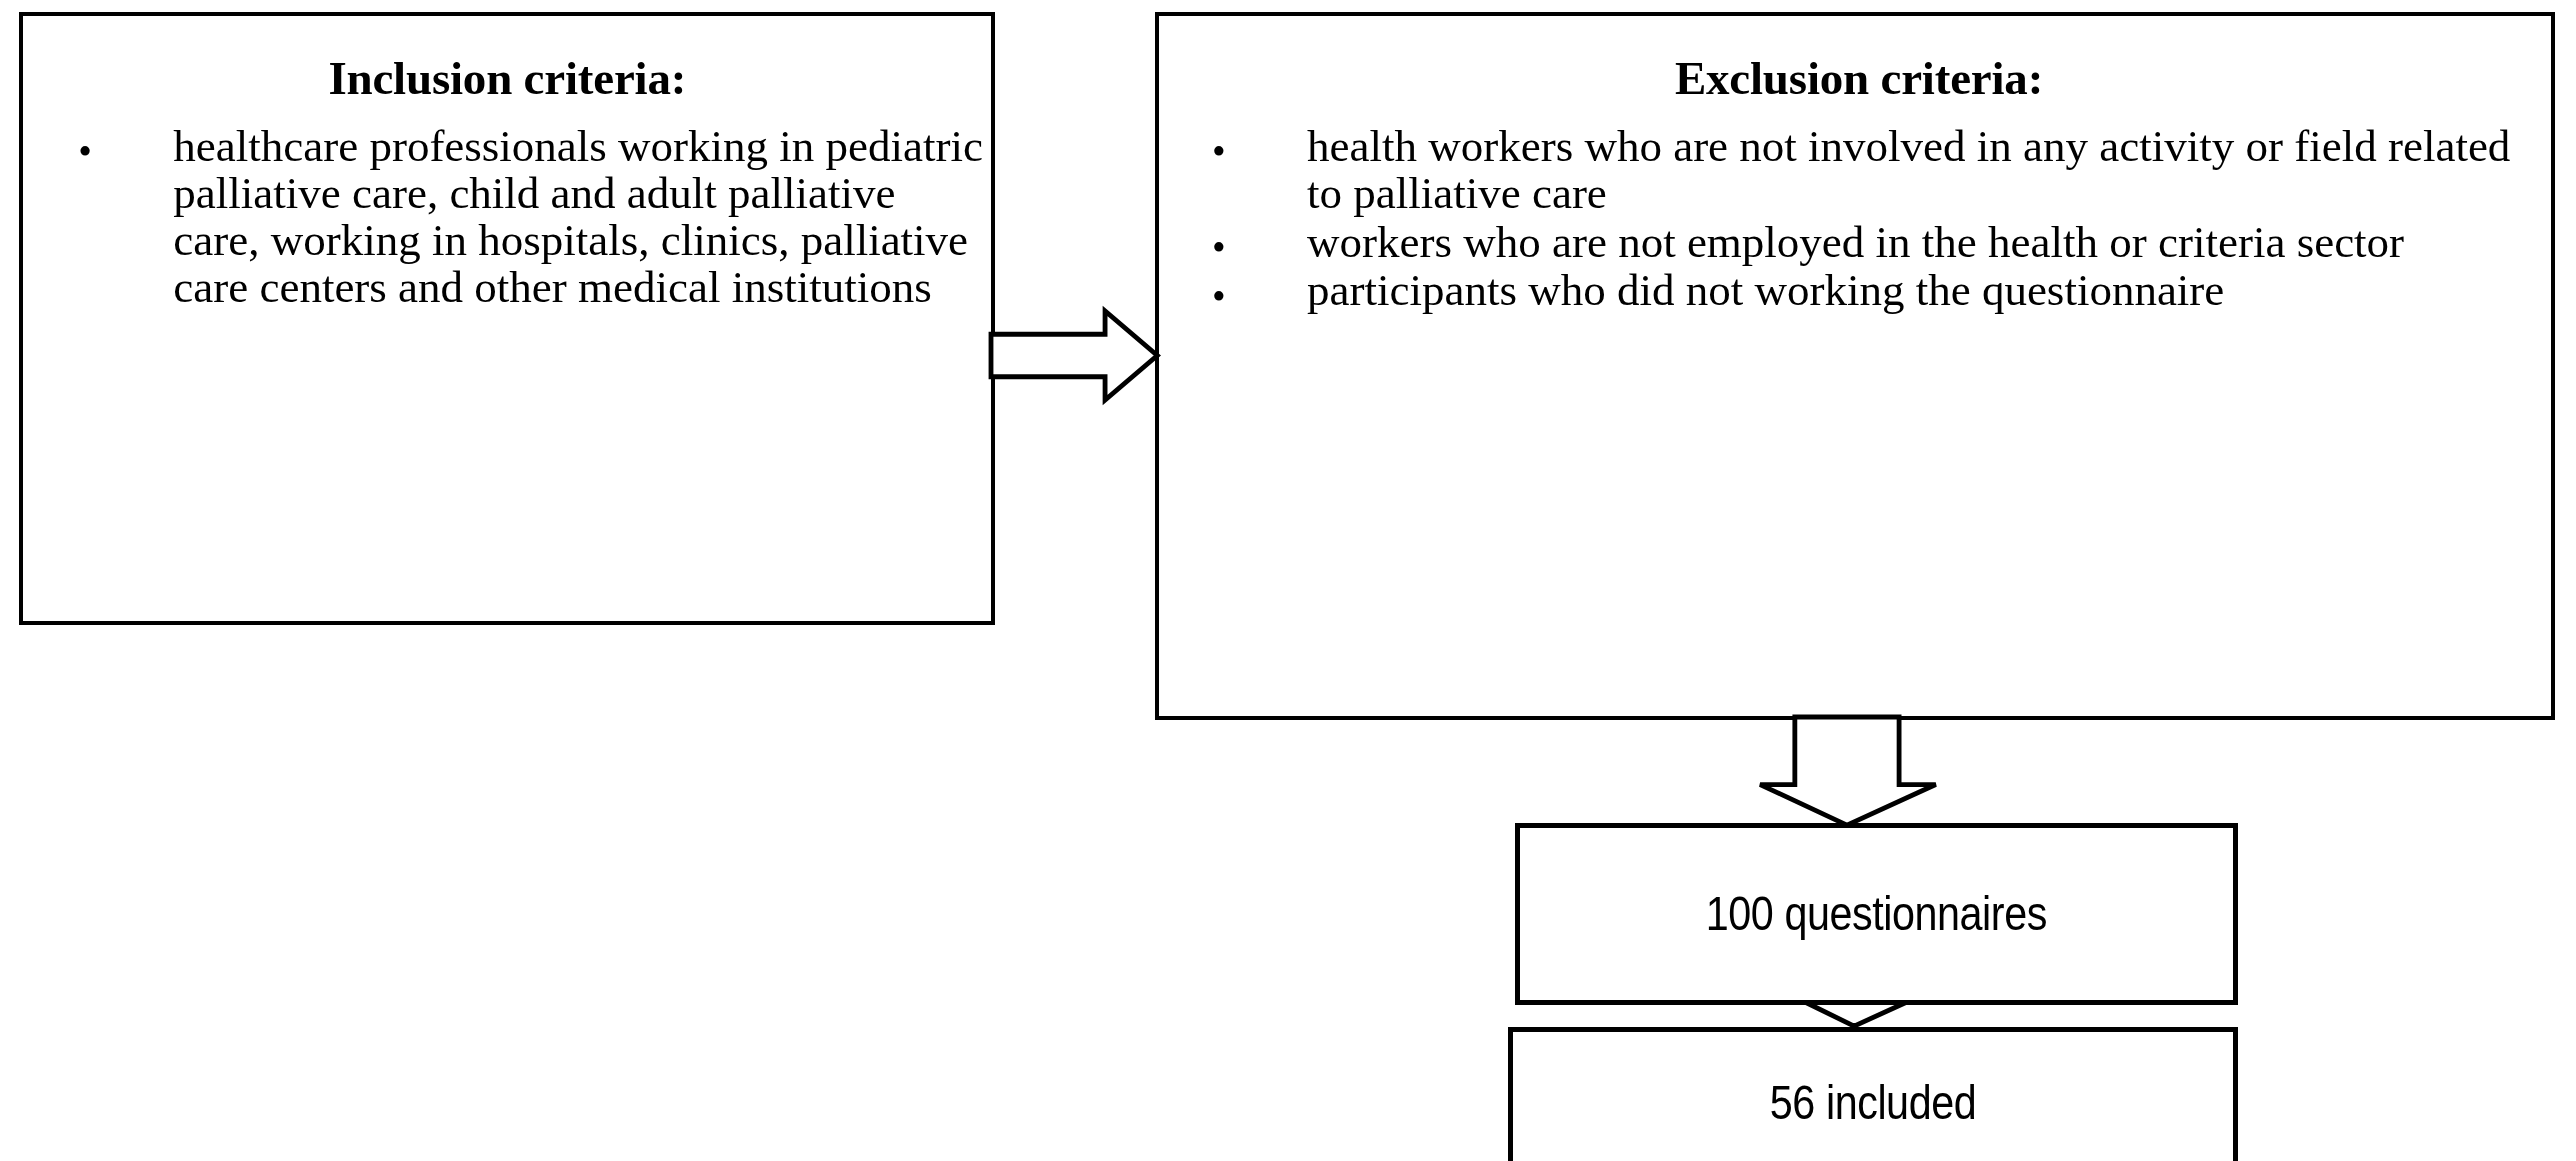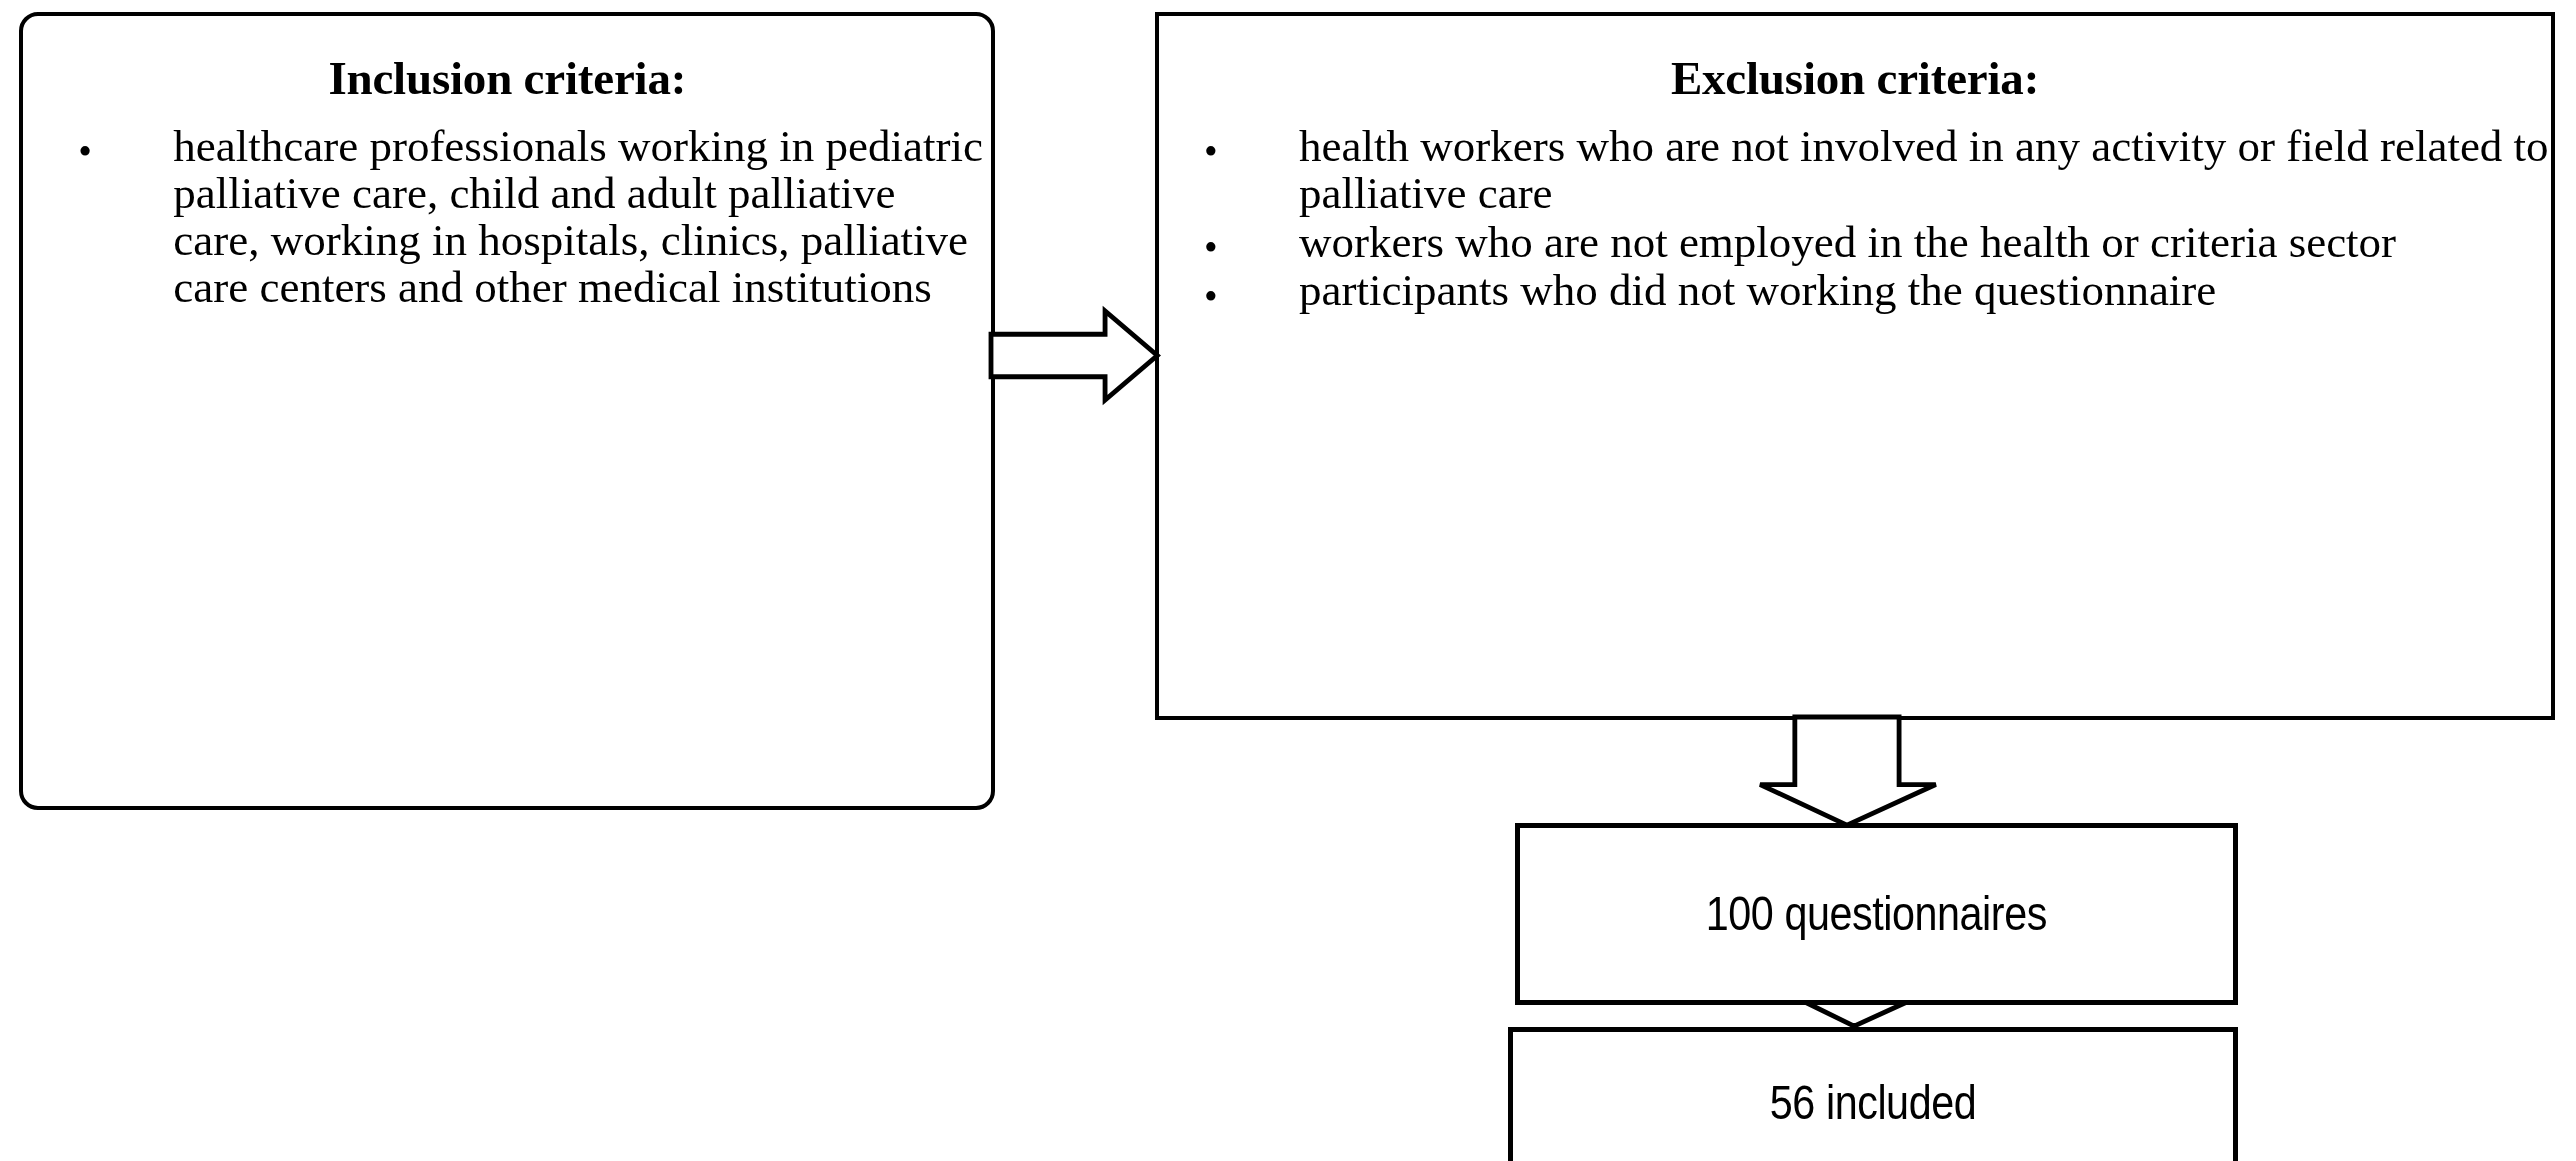--- a/index.html
+++ b/index.html
@@ -24,28 +24,28 @@
   .criteria-box {
     position: absolute;
     box-sizing: border-box;
     border: 4.8px solid #000000;
     background: #ffffff;
   }
   #inclusion-box {
     left: 19.3px;
     top: 11.6px;
     width: 976px;
-    height: 798px;
-    border-radius: 19px;
+    height: 613px;
   }
   #exclusion-box {
     left: 1155px;
     top: 11.6px;
     width: 1400px;
     height: 708px;
+    padding-left: 8px;
   }
 
   .criteria-title {
     text-align: center;
     font-weight: bold;
     font-size: 47px;
     line-height: 1.0;
     letter-spacing: -0.2px;
     margin: 39px 0 0 0;
     font-family: "Liberation Serif", serif;

